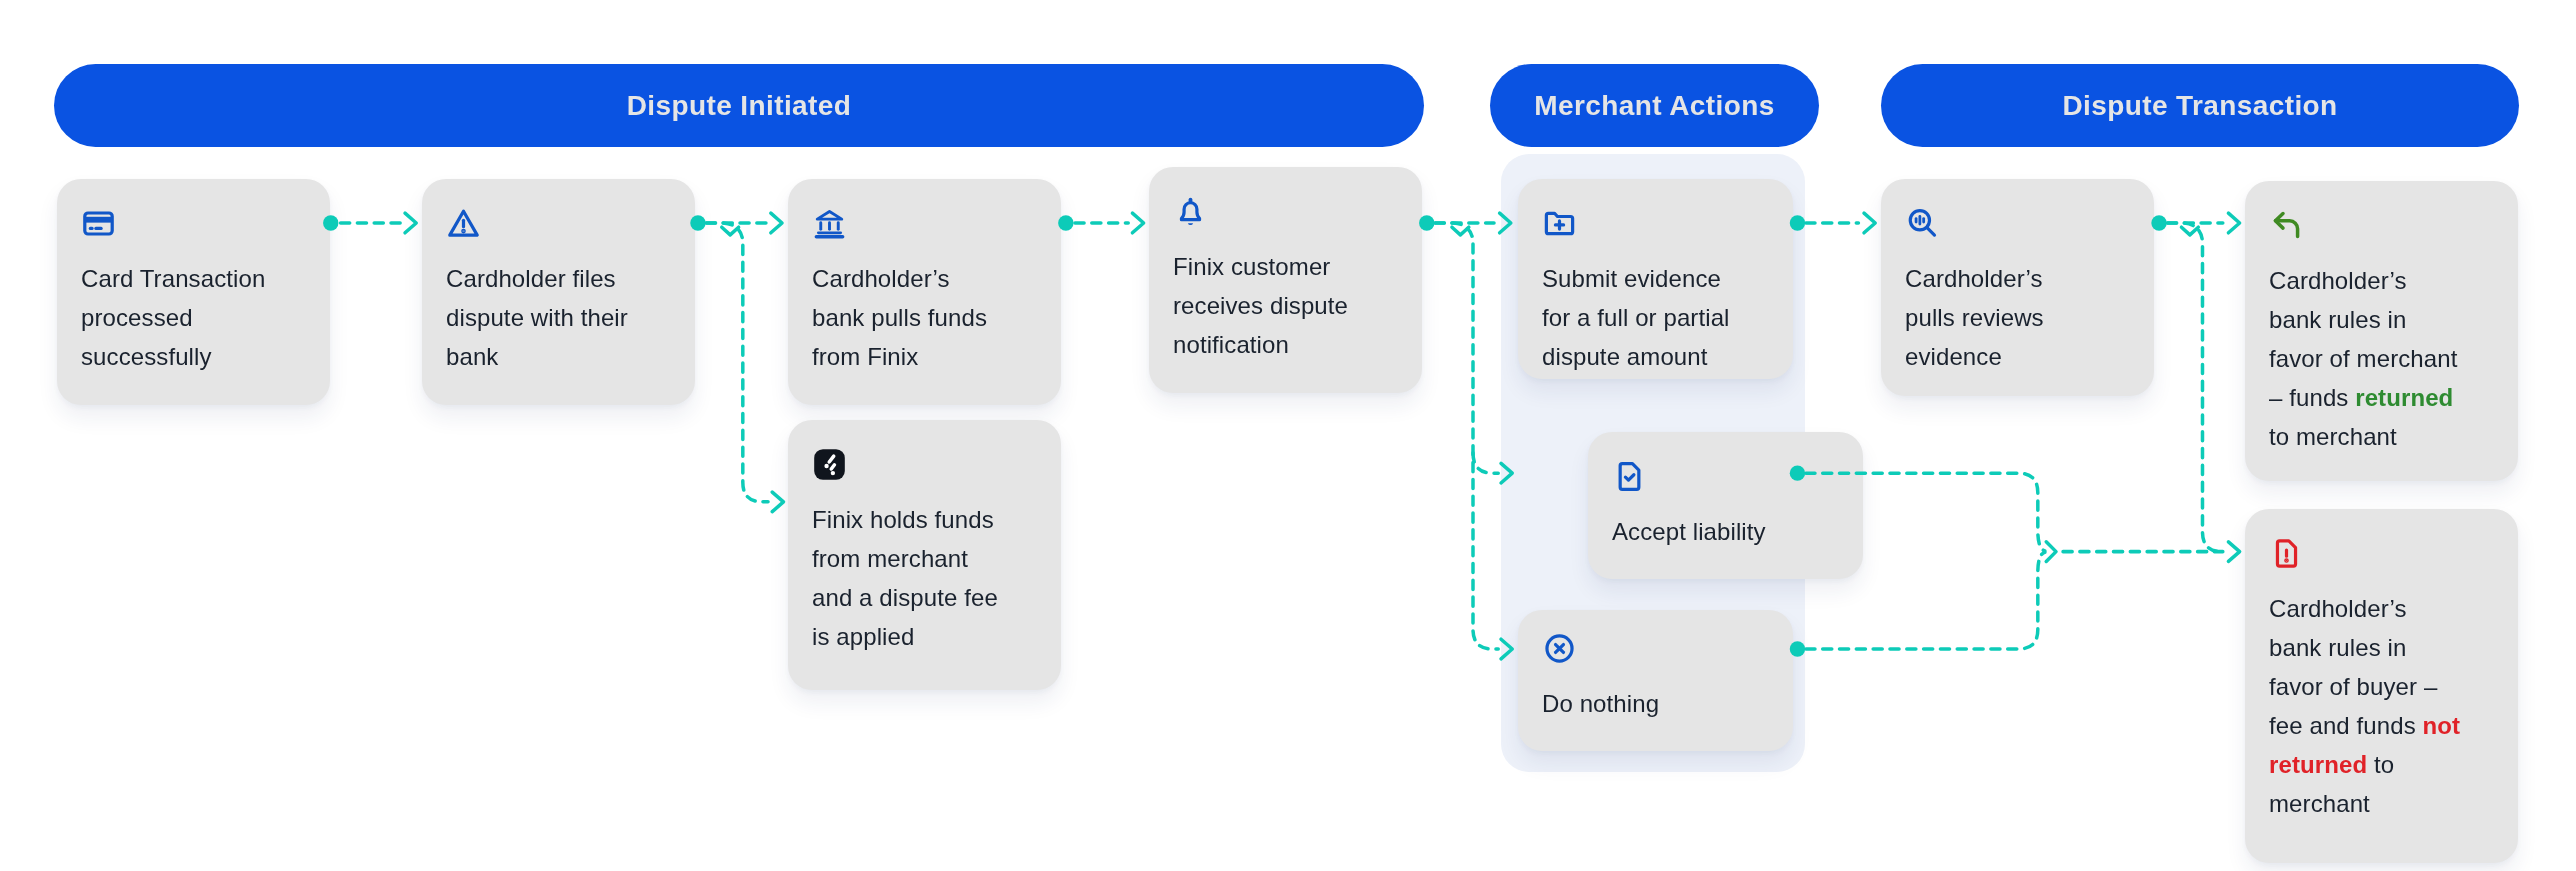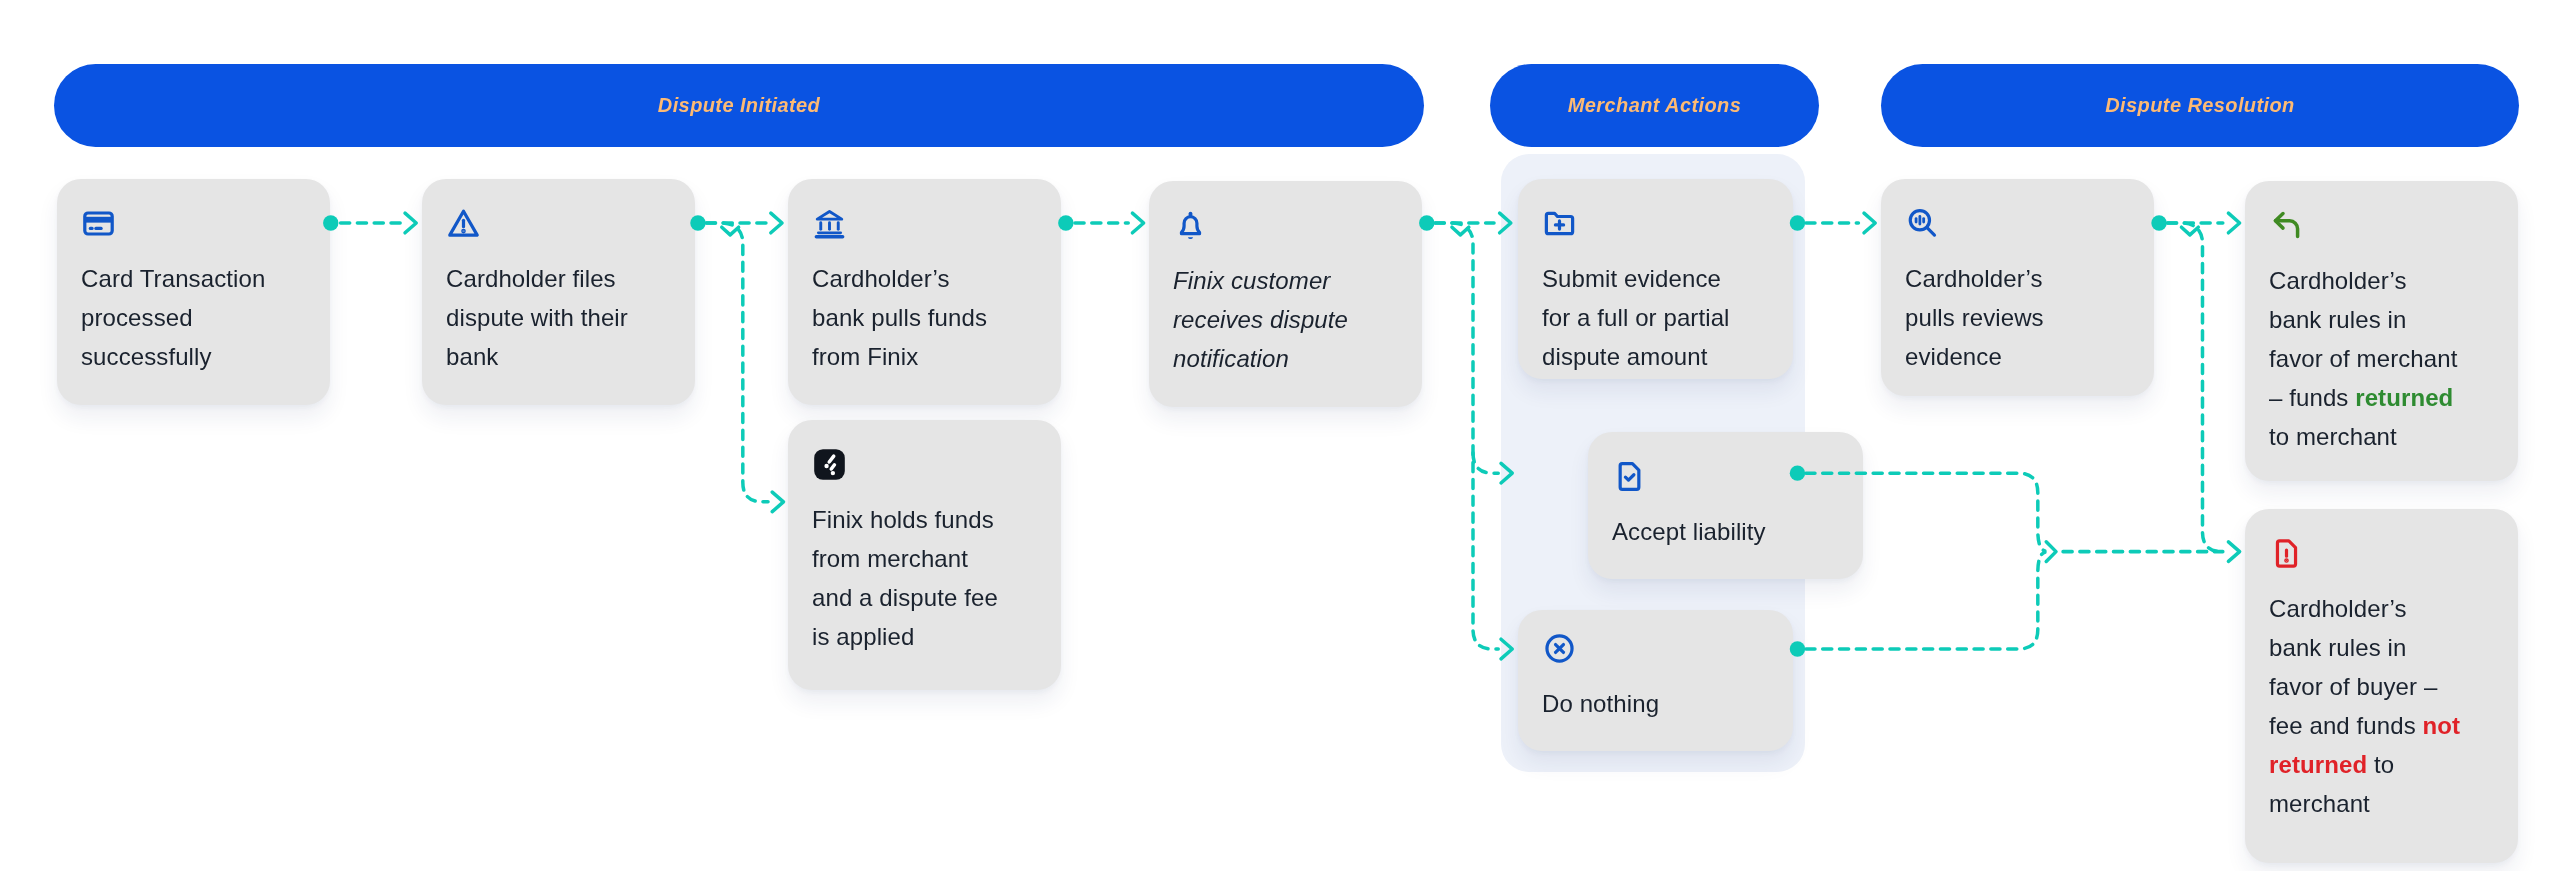--- a/index.html
+++ b/index.html
@@ -4,21 +4,21 @@
 <style>
   html,body{margin:0;padding:0;background:#ffffff;}
   #canvas{
     position:relative;width:2576px;height:872px;overflow:hidden;background:#ffffff;
     font-family:"Liberation Sans", sans-serif;color:var(--text);
   }
   .pill{
     position:absolute;top:64px;height:83px;border-radius:42px;
     background:var(--header-blue);display:flex;align-items:center;justify-content:center;
   }
-  .pill span{color:#fdba74;font-size:20px;font-weight:600;letter-spacing:0.4px;font-style:italic;}
+  .pill span{color:#e5e5e5;font-size:28px;font-weight:600;letter-spacing:0.4px;}
   .panel{
     position:absolute;left:1501px;top:154px;width:304px;height:618px;
     background:var(--panel);border-radius:28px;
   }
   .card{
     position:absolute;background:#e5e5e5;border-radius:24px;width:273px;
     box-shadow:0 12.6px 21px rgba(23,43,99,0.07), 0 2.1px 5.6px rgba(23,43,99,0.04);
   }
   .card .icon{display:block;width:35px;height:35px;margin:27px 0 0 24px;color:var(--icon-blue);}
   .card .icon svg{width:35px;height:35px;display:block;}
@@ -39,21 +39,21 @@
 
 <div id="canvas">
 
   <div class="pill" style="left:54px;width:1370px;">
     <span>Dispute Initiated</span>
   </div>
   <div class="pill" style="left:1490px;width:329px;">
     <span>Merchant Actions</span>
   </div>
   <div class="pill" style="left:1881px;width:638px;">
-    <span>Dispute Resolution</span>
+    <span>Dispute Transaction</span>
   </div>
 
   <div class="panel"></div>
 
   <svg class="connectors" width="2576" height="872" viewBox="0 0 3676 1244">
     <g>
       <path class="dash" d="M 486 318 H 574"></path>
       <path class="dash" d="M 1008 318 H 1094"></path>
       <path class="dash" d="M 1534 318 H 1610"></path>
       <path class="dash" d="M 2048 318 H 2132"></path>
@@ -137,21 +137,21 @@
           <line x1="3" y1="21" x2="21" y2="21" stroke-width="2.4"></line>
         </svg>
     </span>
     <div class="text">
       <div class="line">Cardholder’s</div>
       <div class="line">bank pulls funds</div>
       <div class="line">from Finix</div>
     </div>
   </div>
 
-  <div class="card" style="left:1149px;top:181px;height:226px;font-style:italic;">
+  <div class="card" style="left:1149px;top:167px;height:226px;">
     <span class="icon">
       <svg viewBox="0 0 24 24" fill="none" stroke="currentColor" stroke-width="2.2" stroke-linejoin="round" stroke-linecap="round">
           <line x1="12" y1="3.8" x2="12" y2="5.2" stroke-width="2.6"></line>
           <path d="M5.8 17.6 V 16.8 Q 7.6 15.2 7.6 12.4 V 10.4 A 4.4 4.4 0 0 1 16.4 10.4 V 12.4 Q 16.4 15.2 18.2 16.8 V 17.6 Z"></path>
           <path d="M10.2 20 A 1.9 1.9 0 0 0 13.8 20 Z" fill="currentColor" stroke="none"></path>
         </svg>
     </span>
     <div class="text">
       <div class="line">Finix customer</div>
       <div class="line">receives dispute</div>

